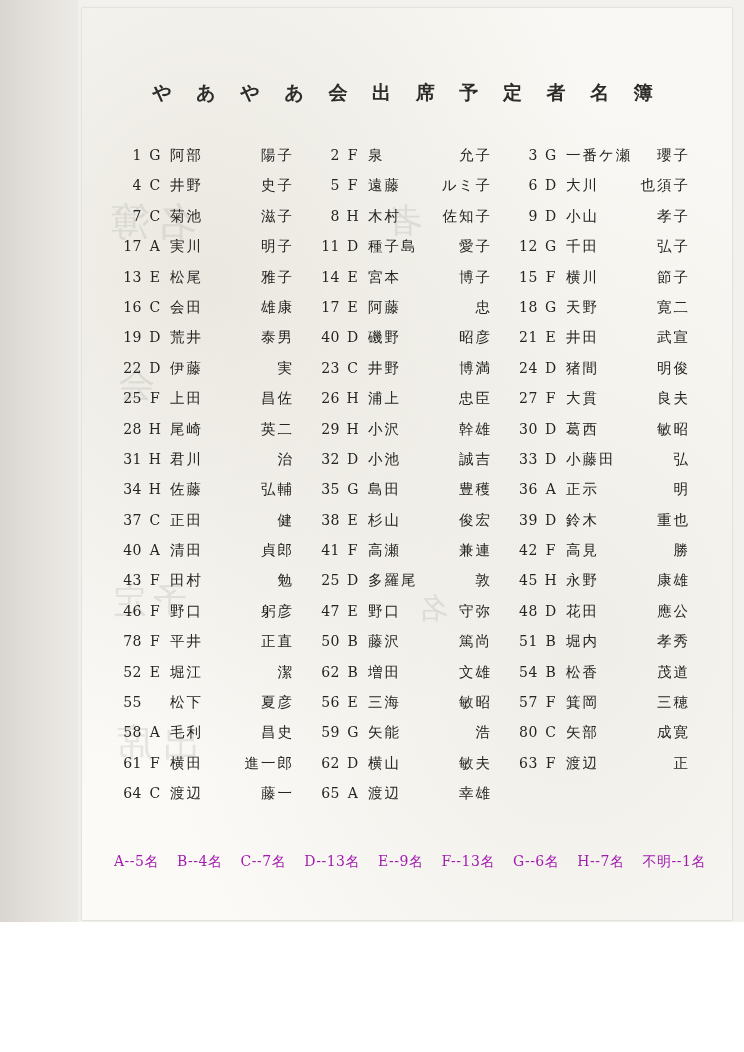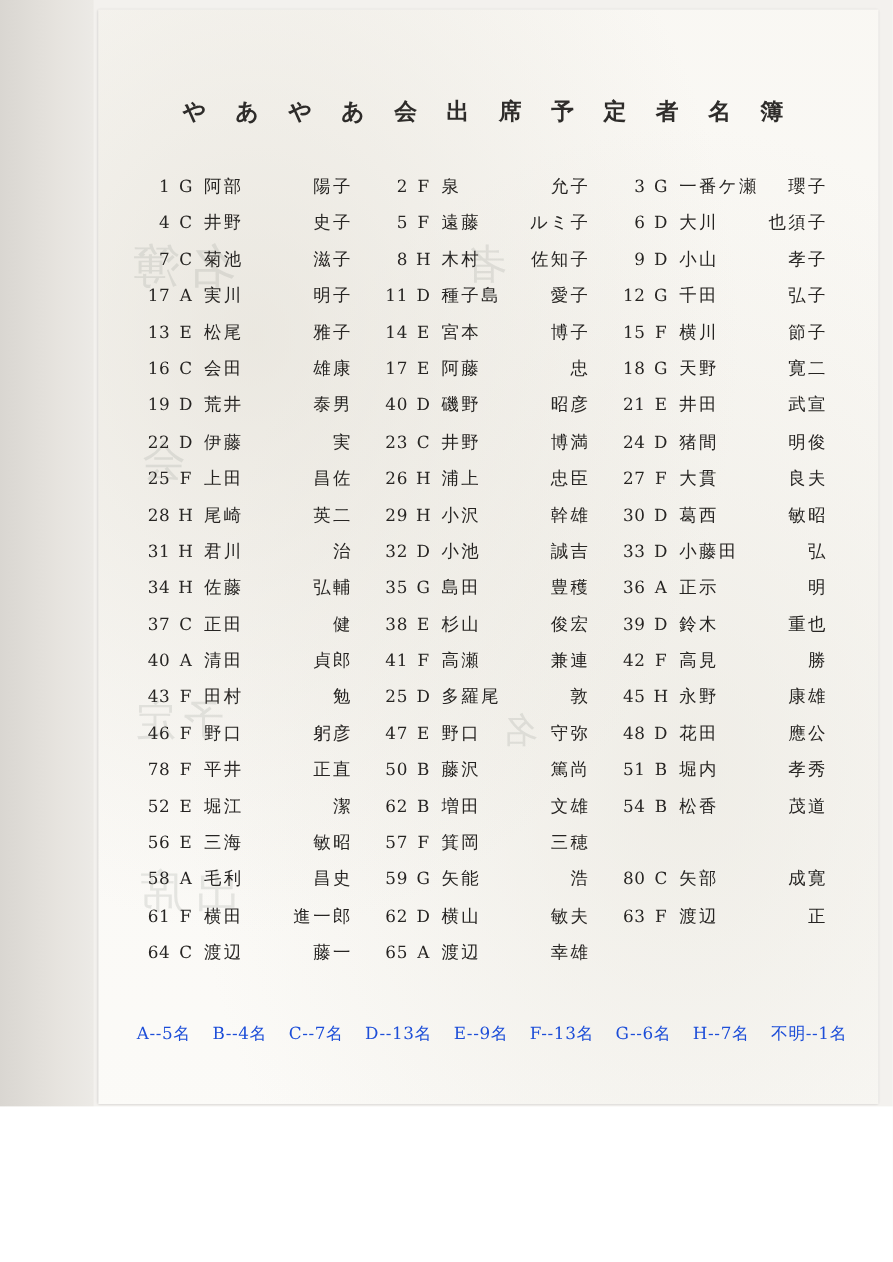--- a/index.html
+++ b/index.html
@@ -131,21 +131,21 @@
     letter-spacing: 2px;
     white-space: nowrap;
     text-align: right;
   }
   .summary {
     position: relative;
     margin: 38px 26px 0 32px;
     display: flex;
     justify-content: space-between;
     font-size: 14px;
-    color: #1d4ed8;
+    color: #a21caf;
     letter-spacing: 0.5px;
     text-align: right;
   }
   .summary span {
     white-space: nowrap;
   }
 </style>
 </head>
 <body>
 
@@ -645,20 +645,28 @@
           <span class="num">54</span>
           <span class="grp">B</span>
           <span class="nm">
             <span class="sei">松香</span>
             <span class="mei">茂道</span>
           </span>
         </div>
       </div>
 
       <div class="roster-row">
+        <div class="cell">
+          <span class="num">55</span>
+          <span class="grp"></span>
+          <span class="nm">
+            <span class="sei">松下</span>
+            <span class="mei">夏彦</span>
+          </span>
+        </div>
         <div class="cell">
           <span class="num">56</span>
           <span class="grp">E</span>
           <span class="nm">
             <span class="sei">三海</span>
             <span class="mei">敏昭</span>
           </span>
         </div>
         <div class="cell">
           <span class="num">57</span>

